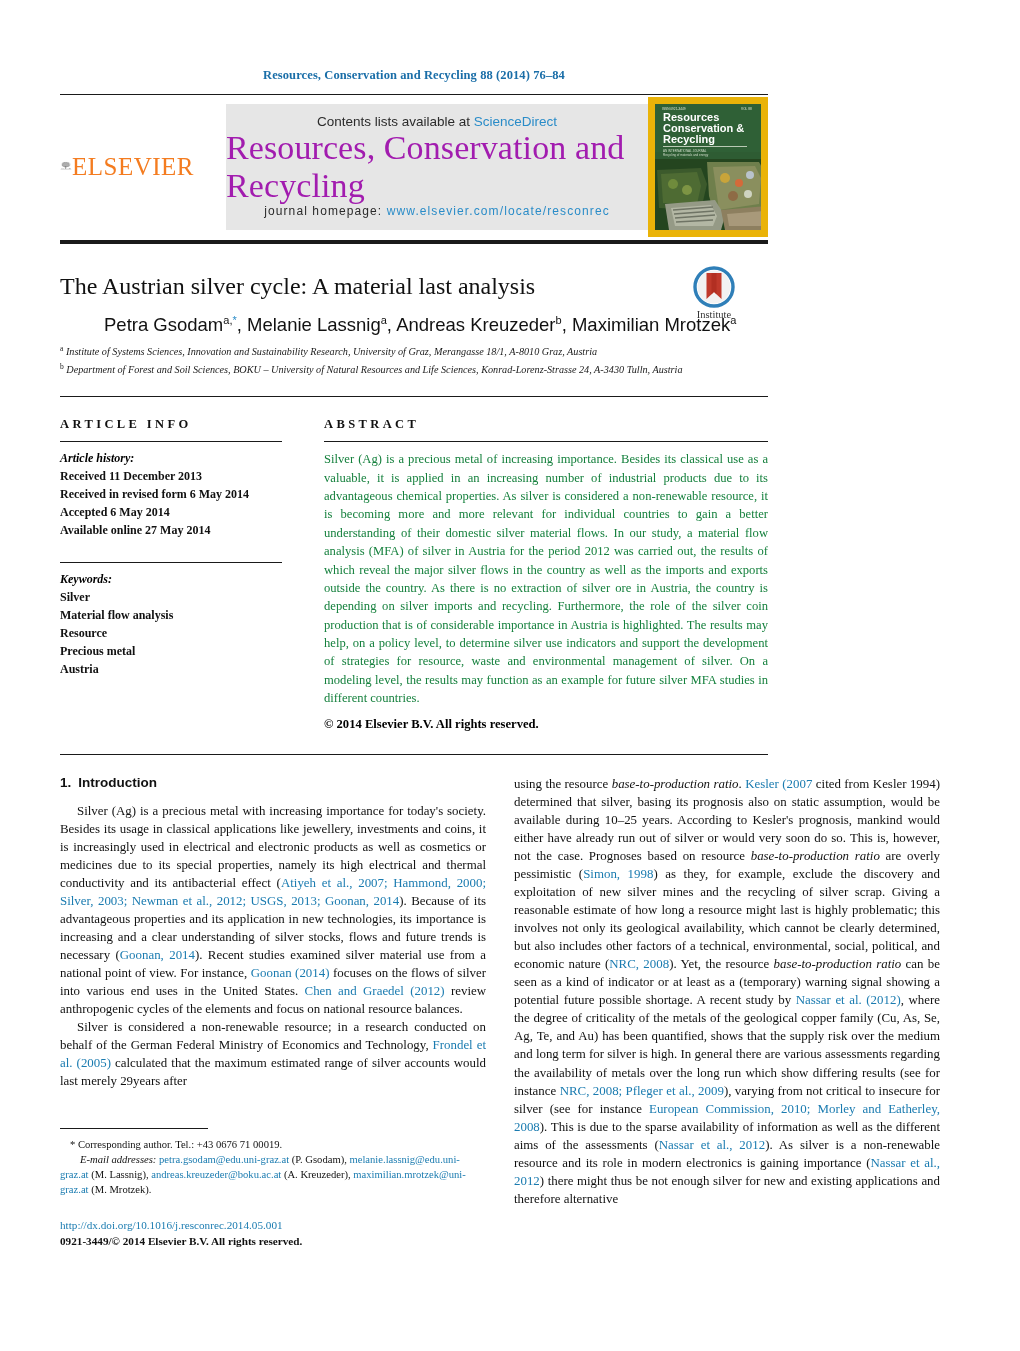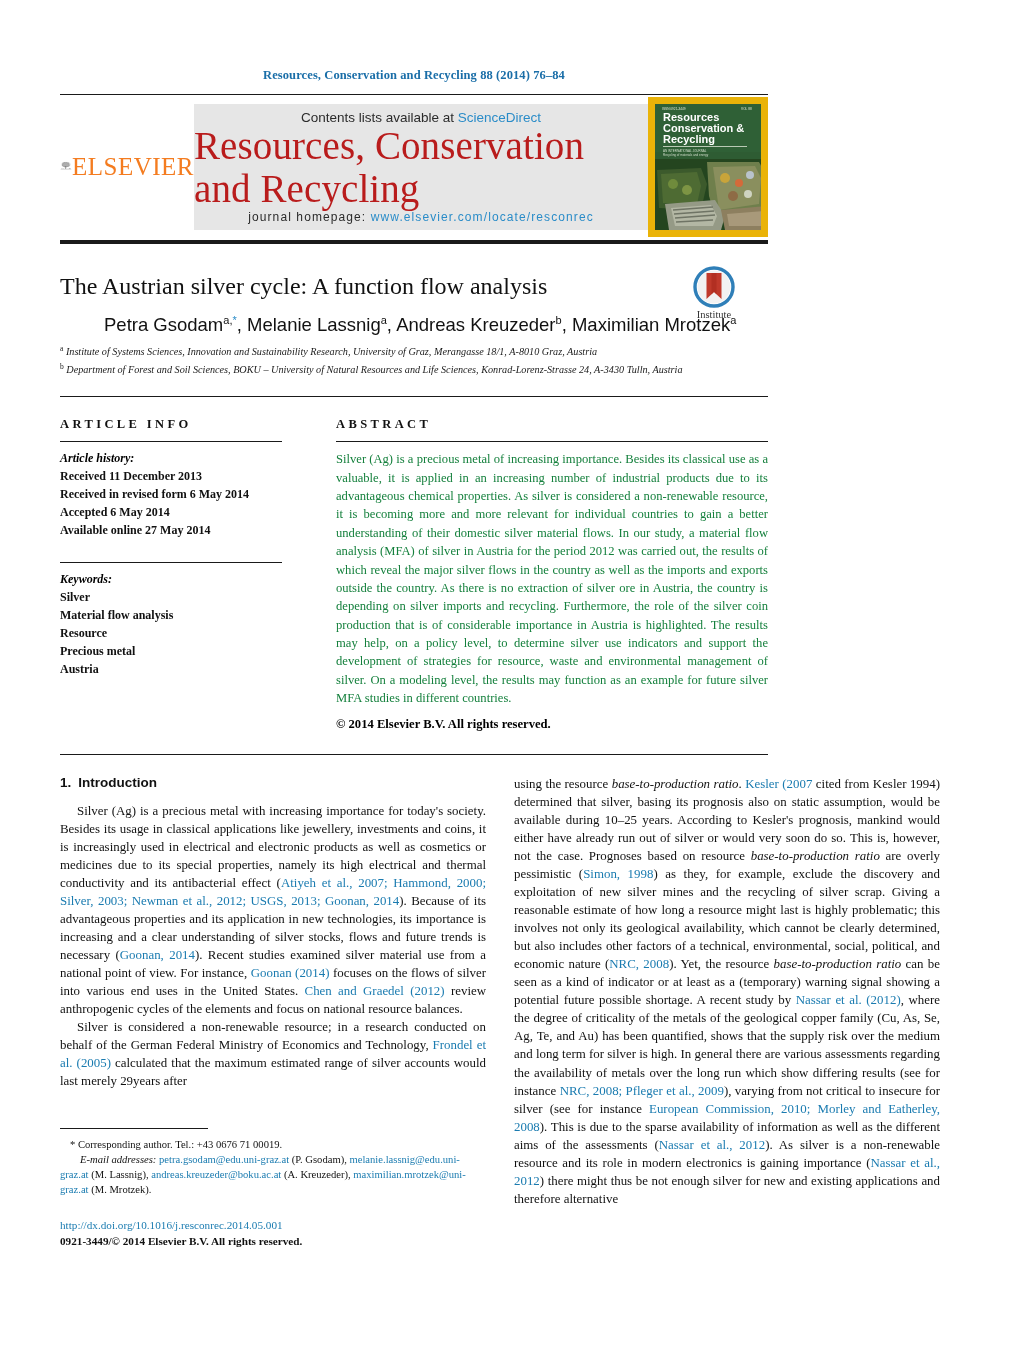--- a/index.html
+++ b/index.html
@@ -62,36 +62,37 @@
     letter-spacing: 0.5px;
     color: #F47C20;
     line-height: 1;
     margin-top: 1px;
   }
   .masthead-center {
     flex: 1 1 auto;
     background: #e6e6e6;
     display: flex;
     flex-direction: column;
-    justify-content: center;
+    justify-content: flex-end;
     align-items: center;
     padding: 12px 0 12px 0;
+    margin-left: 32px;
   }
   .contents-line {
     font-family: "Liberation Sans", sans-serif;
     font-size: 13.5px;
     color: #2b2b2b;
   }
   .contents-line .sd {
     color: #2a8cc8;
   }
   .journal-title {
     font-family: "Liberation Serif", serif;
-    font-size: 39px;
-    color: #b91c1c;
+    font-size: 34px;
+    color: #a21caf;
     letter-spacing: 0.1px;
     line-height: 1.1;
   }
   .homepage-line {
     font-family: "Liberation Sans", sans-serif;
     font-size: 12px;
     color: #2b2b2b;
     letter-spacing: 1.1px;
   }
   .homepage-line .url {
@@ -177,21 +178,21 @@
     margin-top: 1px;
   }
   .rule-after-title {
     margin: 18px 60px 0 60px;
     border-top: 1.2px solid #1a1a1a;
   }
   
   .info-abstract {
     margin: 20px 60px 0 60px;
     display: flex;
-    gap: 12px;
+    gap: 0;
   }
   .article-info {
     width: 250px;
     flex: 0 0 250px;
     padding-right: 28px;
     box-sizing: border-box;
   }
   .section-head {
     font-family: "Liberation Serif", serif;
     font-weight: bold;
@@ -406,21 +407,21 @@
             <polygon points="72,110 108,107 108,122 74,122" fill="#a8997a"></polygon>
           </g>
         </svg>
       </div>
     </div>
   </div>
 
   <div class="rule-below-masthead"></div>
 
   <div class="title-block">
-    <h1 class="paper-title">The Austrian silver cycle: A function flow analysis</h1>
+    <h1 class="paper-title">The Austrian silver cycle: A material last analysis</h1>
 
     <div class="authors">
       <span><span>Petra Gsodam</span><sup>a,</sup><sup class="link">*</sup></span><span>, </span><span><span>Melanie Lassnig</span><sup>a</sup></span><span>, </span><span><span>Andreas Kreuzeder</span><sup>b</sup></span><span>, </span><span><span>Maximilian Mrotzek</span><sup>a</sup></span>
     </div>
 
     <div class="affil"><sup>a</sup> <span>Institute of Systems Sciences, Innovation and Sustainability Research, University of Graz, Merangasse 18/1, A-8010 Graz, Austria</span></div>
     <div class="affil" style="margin-top:2px"><sup>b</sup> <span>Department of Forest and Soil Sciences, BOKU – University of Natural Resources and Life Sciences, Konrad-Lorenz-Strasse 24, A-3430 Tulln, Austria</span></div>
 
     <div class="crossmark">
       <svg class="crossmark-logo" width="42" height="42" viewBox="0 0 42 42">

